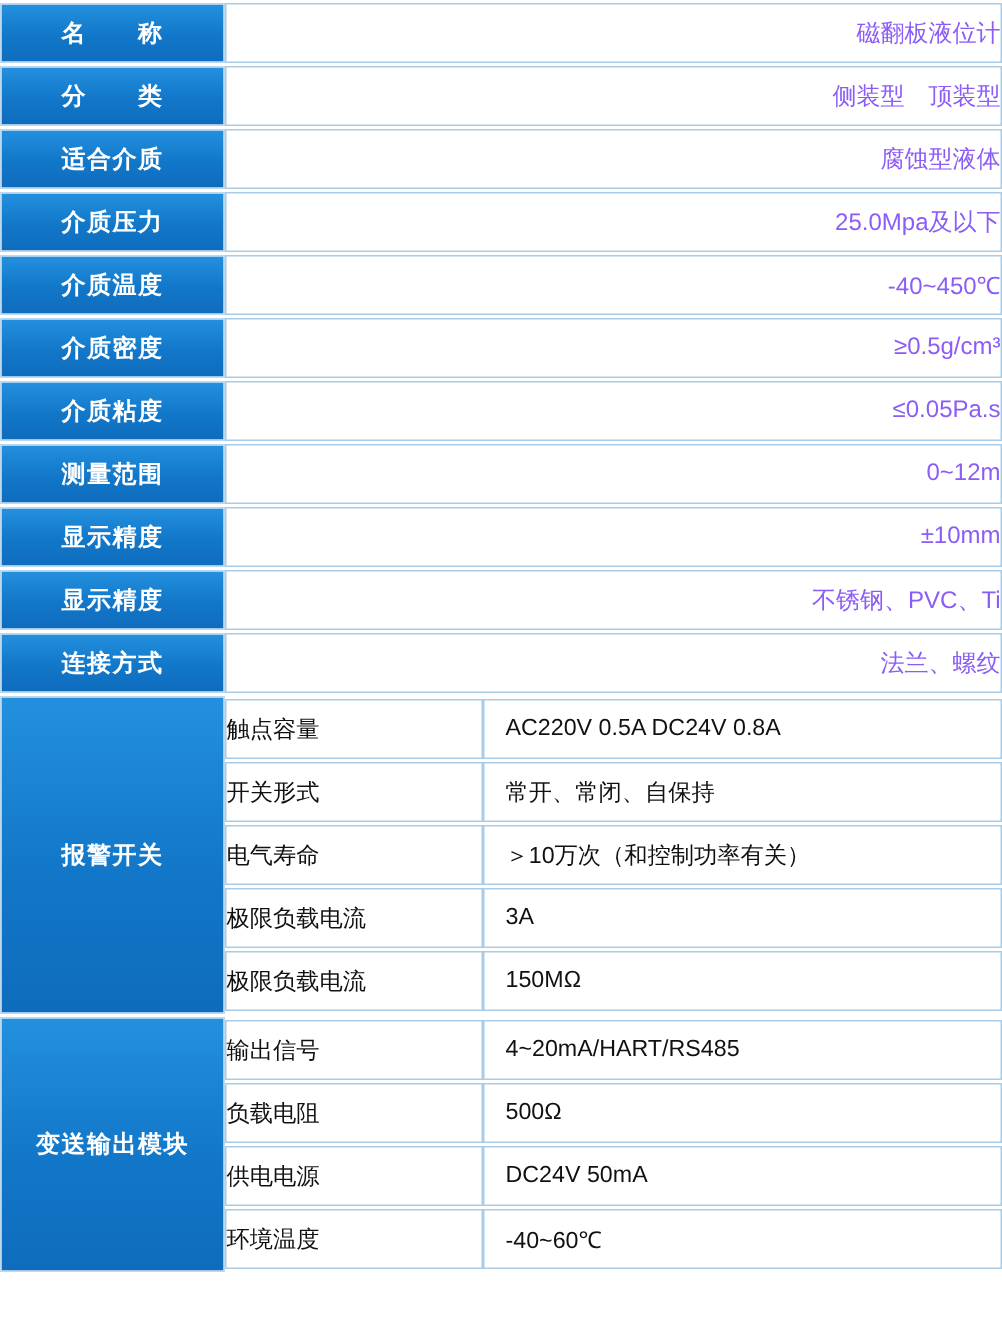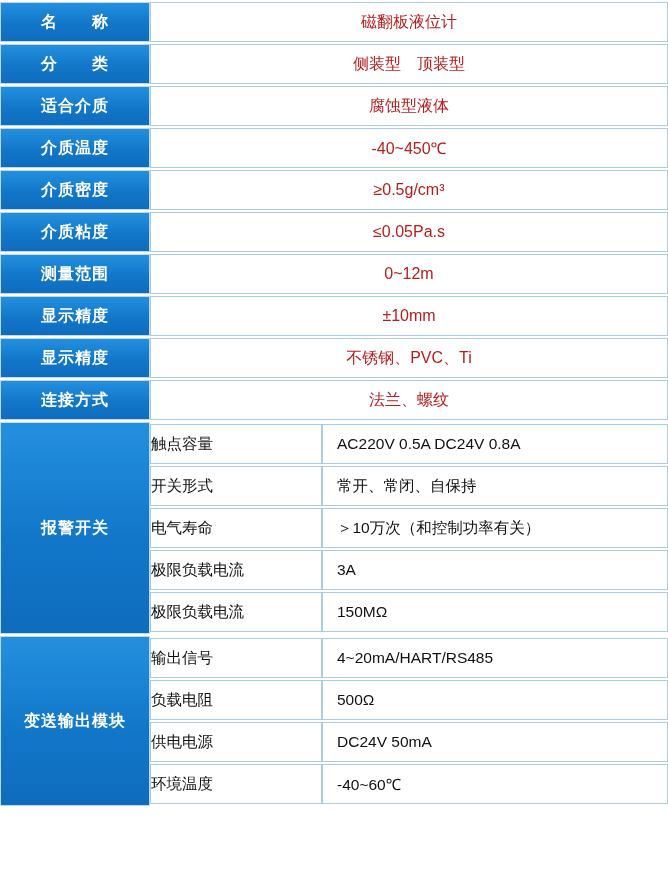--- a/index.html
+++ b/index.html
@@ -35,23 +35,23 @@
     letter-spacing: 1px;
     border: 1px solid #bcd9ef;
   }
   .lbl.tall {
     font-size: 16px;
     margin-top: 44px;
   }
   .val {
     background: #ffffff;
     border: 1px solid #a9cbe6;
-    text-align: center;
+    text-align: right;
     font-size: 16px;
-    color: #b91c1c;
+    color: #8b5cf6;
     height: 38px;
   }
   
   .sub {
     width: 100%;
     border-collapse: separate;
     border-spacing: 0 2px;
     table-layout: fixed;
   }
   .sub td {
@@ -86,20 +86,24 @@
       <td class="lbl">名　　称</td>
       <td class="val">磁翻板液位计</td>
     </tr>
     <tr>
       <td class="lbl">分　　类</td>
       <td class="val">侧装型　顶装型</td>
     </tr>
     <tr>
       <td class="lbl">适合介质</td>
       <td class="val">腐蚀型液体</td>
+    </tr>
+    <tr>
+      <td class="lbl">介质压力</td>
+      <td class="val">25.0Mpa及以下</td>
     </tr>
     <tr>
       <td class="lbl">介质温度</td>
       <td class="val">-40~450℃</td>
     </tr>
     <tr>
       <td class="lbl">介质密度</td>
       <td class="val">≥0.5g/cm³</td>
     </tr>
     <tr>

